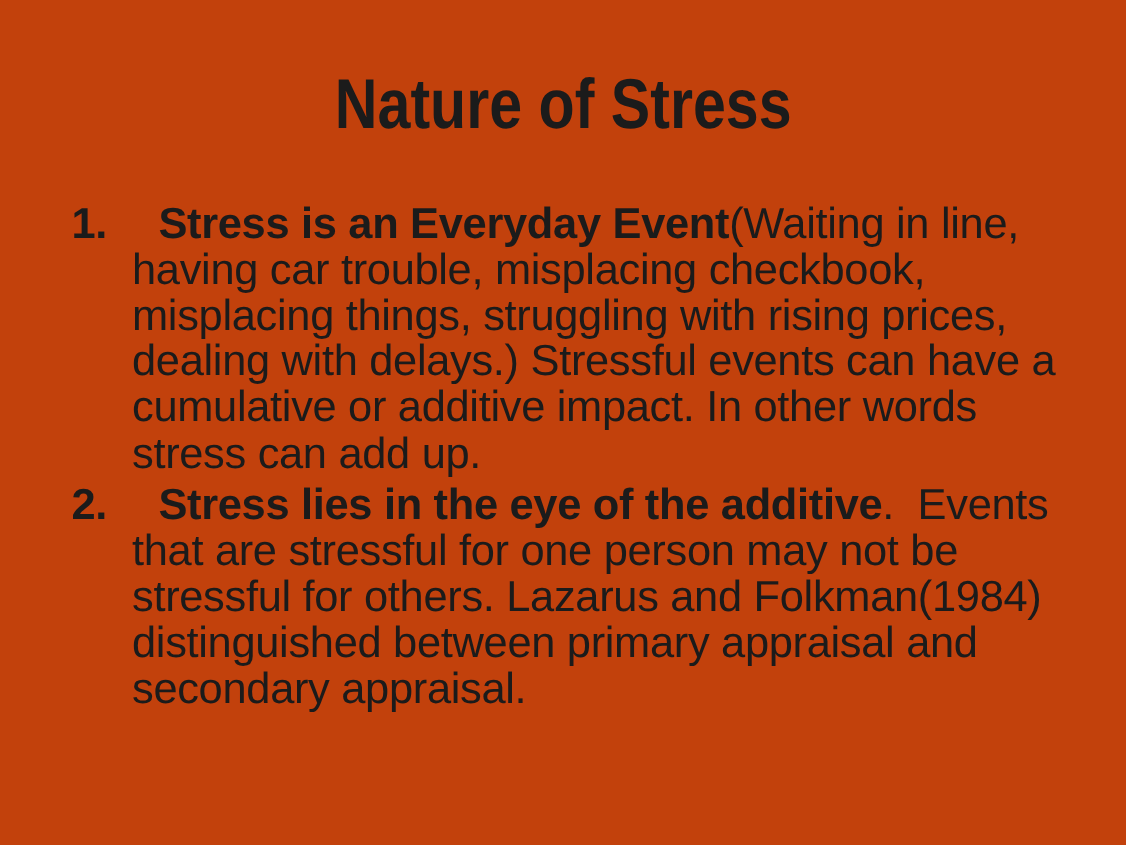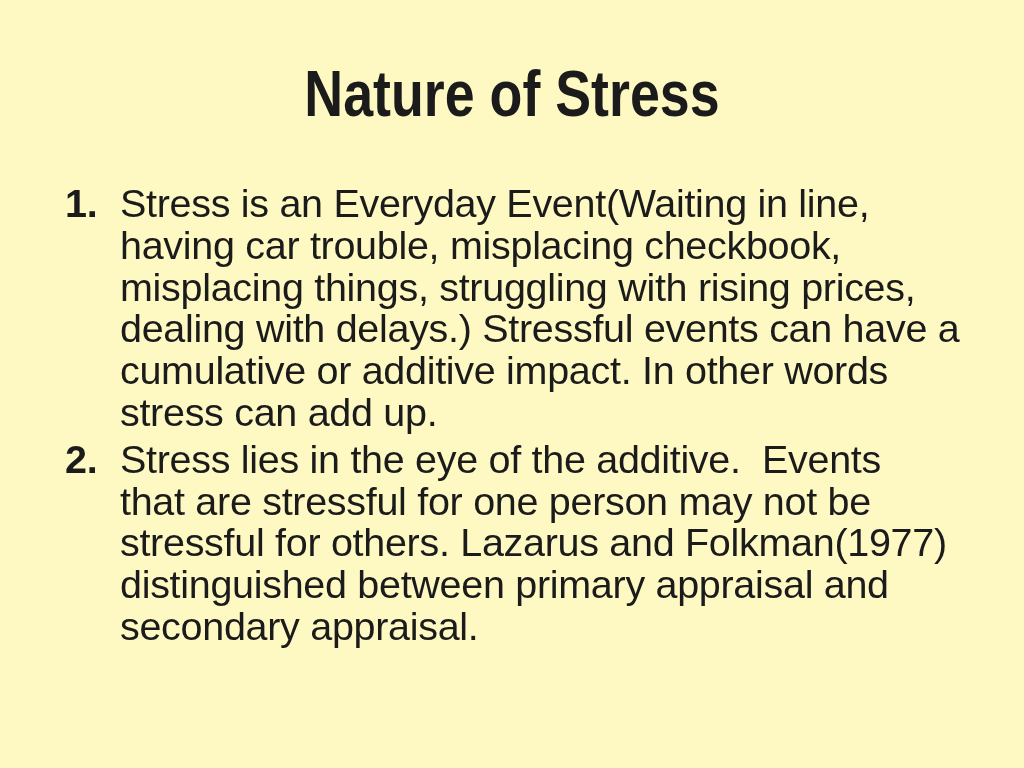--- a/index.html
+++ b/index.html
@@ -9,21 +9,21 @@
     height: 768px;
     background: #ffffff;
     overflow: hidden;
     font-family: "Liberation Sans", sans-serif;
     color: #1b1b1b;
   }
   .slide {
     position: relative;
     width: 1024px;
     height: 768px;
-    background: #fef9c3;
+    background: #c2410c;
   }
   .slide-title {
     position: absolute;
     top: 58px;
     left: 0;
     width: 1024px;
     margin: 0;
     text-align: center;
     font-weight: 700;
     font-size: 64px;
@@ -51,21 +51,22 @@
   .item-num {
     flex: 0 0 55px;
     width: 55px;
     font-weight: 700;
     white-space: pre;
   }
   .item-text {
     white-space: pre;
   }
   .item-lead {
-    font-weight: 400;
+    font-weight: 700;
+    margin-left: 24px;
   }
 </style>
 </head>
 <body>
 
 <div class="slide">
   <h1 class="slide-title">Nature of Stress</h1>
   <div class="list">
     <div class="item">
         <span class="item-num">1.</span>
@@ -73,18 +74,18 @@
 having car trouble, misplacing checkbook,
 misplacing things, struggling with rising prices,
 dealing with delays.) Stressful events can have a
 cumulative or additive impact. In other words
 stress can add up.</span></div>
       </div>
     <div class="item">
         <span class="item-num">2.</span>
         <div class="item-text"><span class="item-lead">Stress lies in the eye of the additive</span><span>.  Events
 that are stressful for one person may not be
-stressful for others. Lazarus and Folkman(1977)
+stressful for others. Lazarus and Folkman(1984)
 distinguished between primary appraisal and
 secondary appraisal.</span></div>
       </div>
   </div>
 </div>
 
 </body></html>

